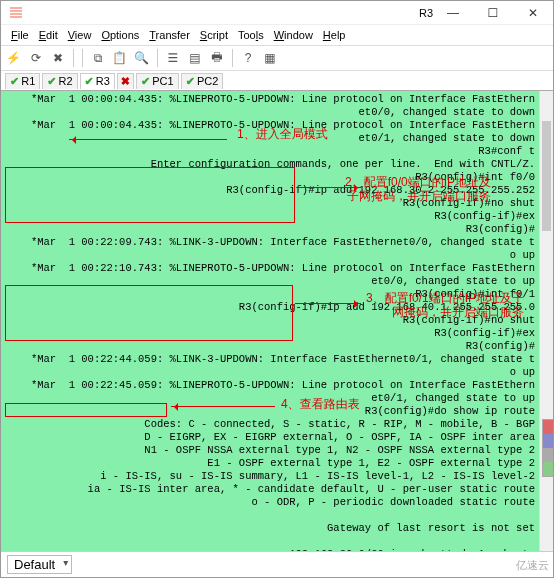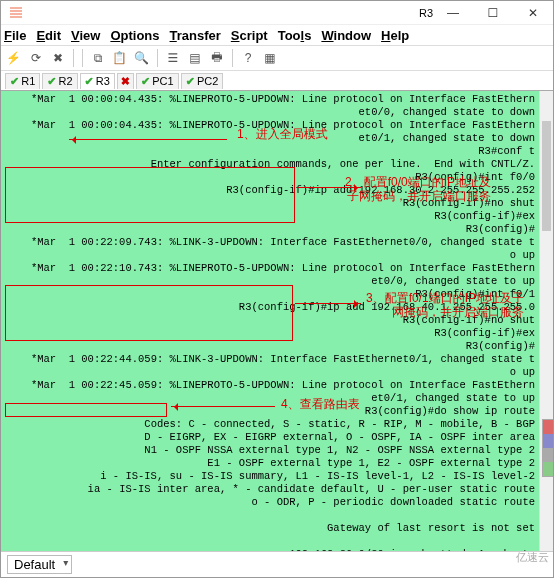--- a/index.html
+++ b/index.html
@@ -11,21 +11,21 @@
     height: 578px;
     overflow: hidden;
     position: relative;
   }
   .window { position: absolute; inset: 0; border: 1px solid #999; display: flex; flex-direction: column; text-align: right; }
   .titlebar { height: 24px; display: flex; align-items: center; background: #fff; border-bottom: 1px solid #eee; }
   .titlebar .icon { width: 18px; height: 18px; margin-left: 6px; }
   .titlebar .title { font-size: 11px; margin-left: 6px; flex: 1; }
   .winbtns { display: flex; }
   .winbtns div { width: 40px; height: 24px; display: flex; align-items: center; justify-content: center; font-size: 12px; color: #333; }
-  .menubar { height: 20px; display: flex; gap: 10px; padding-left: 3px; font-size: 13px; align-items: center; font-weight: bold; }
+  .menubar { height: 20px; display: flex; gap: 10px; padding-left: 10px; font-size: 11px; align-items: center; }
   .menubar span u { text-decoration: underline; }
   .toolbar { height: 26px; display: flex; align-items: center; gap: 4px; padding: 0 4px; border-top:1px solid #ddd; border-bottom:1px solid #ddd; }
   .toolbar .sep { width:1px; height:18px; background:#ccc; margin:0 2px; }
   .toolbar .btn { width:18px; height:18px; display:flex; align-items:center; justify-content:center; font-size:12px; color:#555; }
   .hostbox { height:18px; border:1px solid #bbb; font-size:11px; color:#888; padding:0 4px; width:160px; display:flex; align-items:center; }
   .tabs { height:20px; display:flex; align-items:center; gap:2px; padding-left:4px; font-size:11px; border-bottom:1px solid #aaa;}
   .tab { display:flex; align-items:center; gap:2px; padding:1px 4px; background:#f3f3f3; border:1px solid #ccc; border-bottom:none;}
   .tab.active { background:#fff; }
   .tab .chk { color:#3a3; font-weight:bold;}
   .tab .cx { color:#c00; font-weight:bold;}
@@ -39,21 +39,21 @@
   .arrow::after{content:""; position:absolute; right:-1px; top:-4px; border:4px solid transparent; border-left-color:#d00;}
   .arrow.rev::after{left:-1px; right:auto; border-left-color:transparent; border-right-color:#d00;}
   .bottom-bar { height:26px; border-top:1px solid #ccc; display:flex; align-items:center; padding:0 6px; font-size:11px; }
   .dd { border:1px solid #bbb; padding:1px 16px 1px 6px; position:relative; font-size:13px; background:#fff;}
   .dd::after{content:"▾"; position:absolute; right:3px; top:1px; font-size:10px; color:#555;}
   .statusbar { height:20px; border-top:1px solid #ccc; display:flex; font-size:11px; }
   .statusbar .cell{ padding:2px 8px; border-right:1px solid #ddd;}
   .statusbar .fill{flex:1}
   .floater { position:absolute; right:-0.5px; top:328px; width:12px; background:#eee; border:1px solid #aaa; display:flex; flex-direction:column; }
   .floater div{height:14px;}
-  .watermark{ position:absolute; right:4px; bottom:12px; font-size:11px; color:#aaa; font-family:"SimSun",serif;}
+  .watermark{ position:absolute; right:4px; bottom:4px; font-size:11px; color:#aaa; font-family:"SimSun",serif;}
   svg.logo-stack path{fill:none;stroke:#e64;stroke-width:1.2;}
 </style>
 </head>
 <body>
 
 <div class="window">
 
   <div class="titlebar">
     <svg class="icon logo-stack" viewBox="0 0 18 18">
         <path d="M3 4h12M3 7h12M3 10h12M3 13h12"></path>

